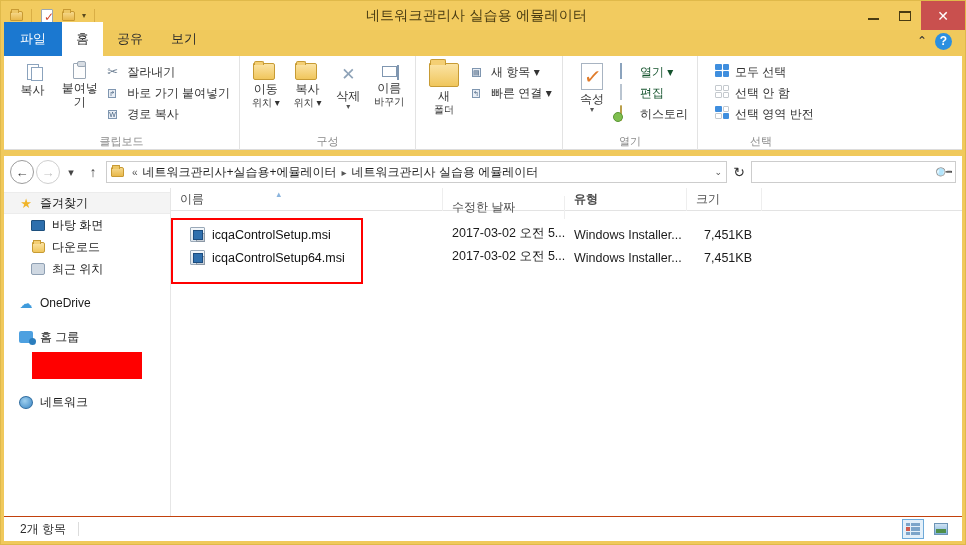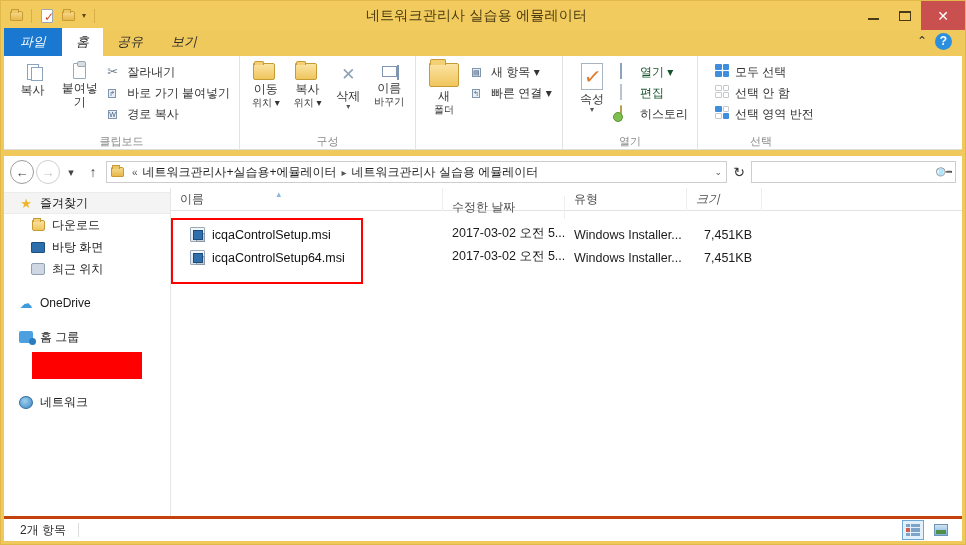--- a/index.html
+++ b/index.html
@@ -74,25 +74,24 @@
   .winbtn.close { width: 44px; background: #c9504e; color: #fff; font-size: 14px; }
   .min-glyph { width: 11px; height: 2px; background: #4a3c12; margin-top: 6px; }
   .max-glyph { width: 12px; height: 10px; border: 1px solid #4a3c12; border-top-width: 2px; }
 
   
   .tabstrip {
     position: absolute; top: 29px; left: 3px; right: 3px; height: 26px;
     display: flex; align-items: flex-end;
   }
   .tab {
-    height: 28px; padding: 0 14px;
+    height: 34px; padding: 0 14px;
     display: flex; align-items: center; justify-content: center;
     font-size: 13px; color: #2b2b2b;
     background: transparent;
-    font-style: italic;
   }
   .tab.file { background: #1b78d0; color: #fff; font-size: 13px; padding: 0 16px; }
   .tab.active { background: #fff; }
   .tab-spacer { flex: 1; }
   .ribbon-ctl {
     display: flex; align-items: center; gap: 8px;
     padding: 0 10px 4px 0; height: 26px;
   }
   .chevron-up { font-size: 12px; color: #333; line-height: 1; }
   .help-btn {
@@ -225,22 +224,22 @@
 
   .filepane { flex: 1; position: relative; }
   .colhead {
     height: 23px; border-bottom: 1px solid #e3e3e3;
     display: flex; align-items: center; font-size: 12px; color: #4c4c4c;
     background: #fff;
   }
   .col { height: 23px; display: flex; align-items: center; padding-left: 9px; border-right: 1px solid #eeeeee; position: relative; }
   .col-name { width: 272px; }
   .col-date { width: 122px; margin-top: 17px; }
-  .col-type { width: 122px; }
-  .col-size { width: 75px; font-style: italic; }
+  .col-type { width: 122px; font-weight: bold; }
+  .col-size { width: 75px; }
   .sort-arrow {
     position: absolute; top: 1px; left: 50%; margin-left: -30px;
     color: #8ab4dd; font-size: 9px;
   }
   .filelist { padding-top: 8px; font-size: 12.5px; color: #111; }
   .filerow { height: 23px; display: flex; align-items: center; }
   .fcell { height: 23px; display: flex; align-items: flex-end; white-space: nowrap; overflow: hidden; }
   .fcell.name { width: 272px; padding-left: 19px; gap: 7px; }
   .fcell.date { width: 122px; padding-left: 9px; color: #1b1b1b; }
   .fcell.type { width: 122px; padding-left: 9px; color: #1b1b1b; }
@@ -260,21 +259,21 @@
   }
   .annot-box {
     position: absolute; left: 0px; top: 30px;
     width: 192px; height: 66px;
     border: 2px solid #ff0000; pointer-events: none;
   }
 
   
   .statusbar {
     position: absolute; left: 3px; right: 3px; bottom: 3px; height: 25px;
-    background: #fff; border-top: 3px solid #c2410c;
+    background: #fff; border-top: 1px solid #c2410c;
     display: flex; align-items: center;
     font-size: 12px; color: #2b2b2b;
   }
   .status-text { padding-left: 16px; }
   .status-sep { width: 1px; height: 14px; background: #dcdcdc; margin-left: 12px; }
   .viewbtns { margin-left: auto; display: flex; gap: 6px; padding-right: 10px; }
   .viewbtn {
     width: 22px; height: 20px; display: flex; align-items: center; justify-content: center;
     border: 1px solid transparent;
   }
@@ -522,29 +521,29 @@
 
   <div class="main">
 
     <div class="navpane">
       <div class="nav-item header">
         <span class="nav-ic star">★</span>
         <span>즐겨찾기</span>
       </div>
       <div class="nav-item child">
         <span class="nav-ic">
-            <span class="dl-ic"></span>
-          </span>
-        <span>다운로드</span>
+            <span class="desk-ic"></span>
+          </span>
+        <span>바탕 화면</span>
       </div>
       <div class="nav-item child">
         <span class="nav-ic">
-            <span class="desk-ic"></span>
-          </span>
-        <span>바탕 화면</span>
+            <span class="dl-ic"></span>
+          </span>
+        <span>다운로드</span>
       </div>
       <div class="nav-item child">
         <span class="nav-ic">
             <span class="recent-ic"></span>
           </span>
         <span>최근 위치</span>
       </div>
       <div class="nav-item gap">
         <span class="nav-ic onedrive-ic">☁</span>
         <span>OneDrive</span>

